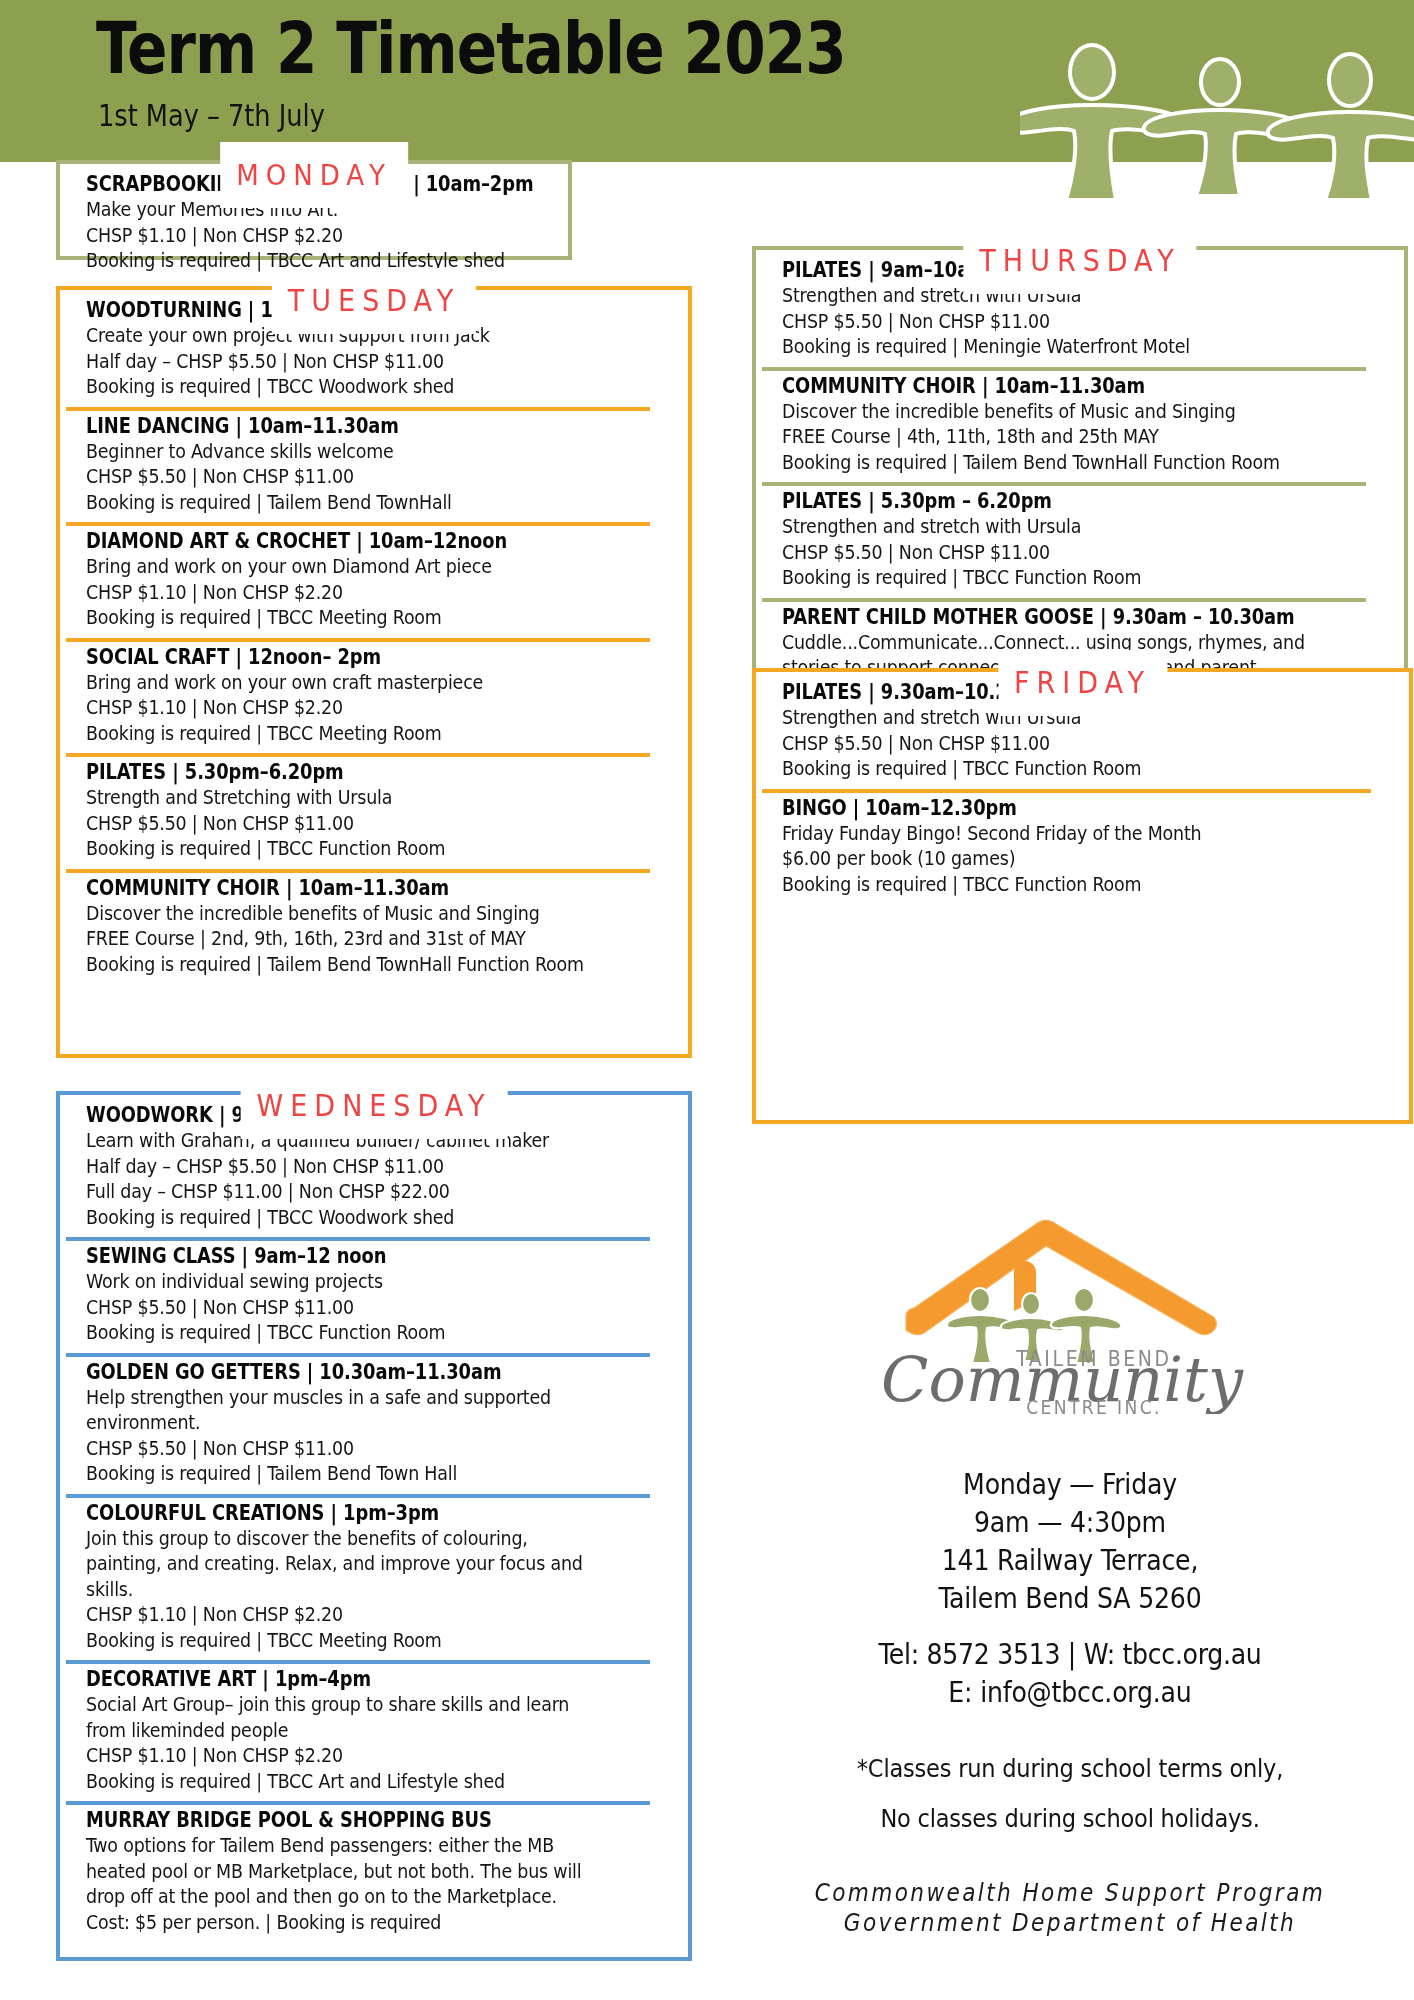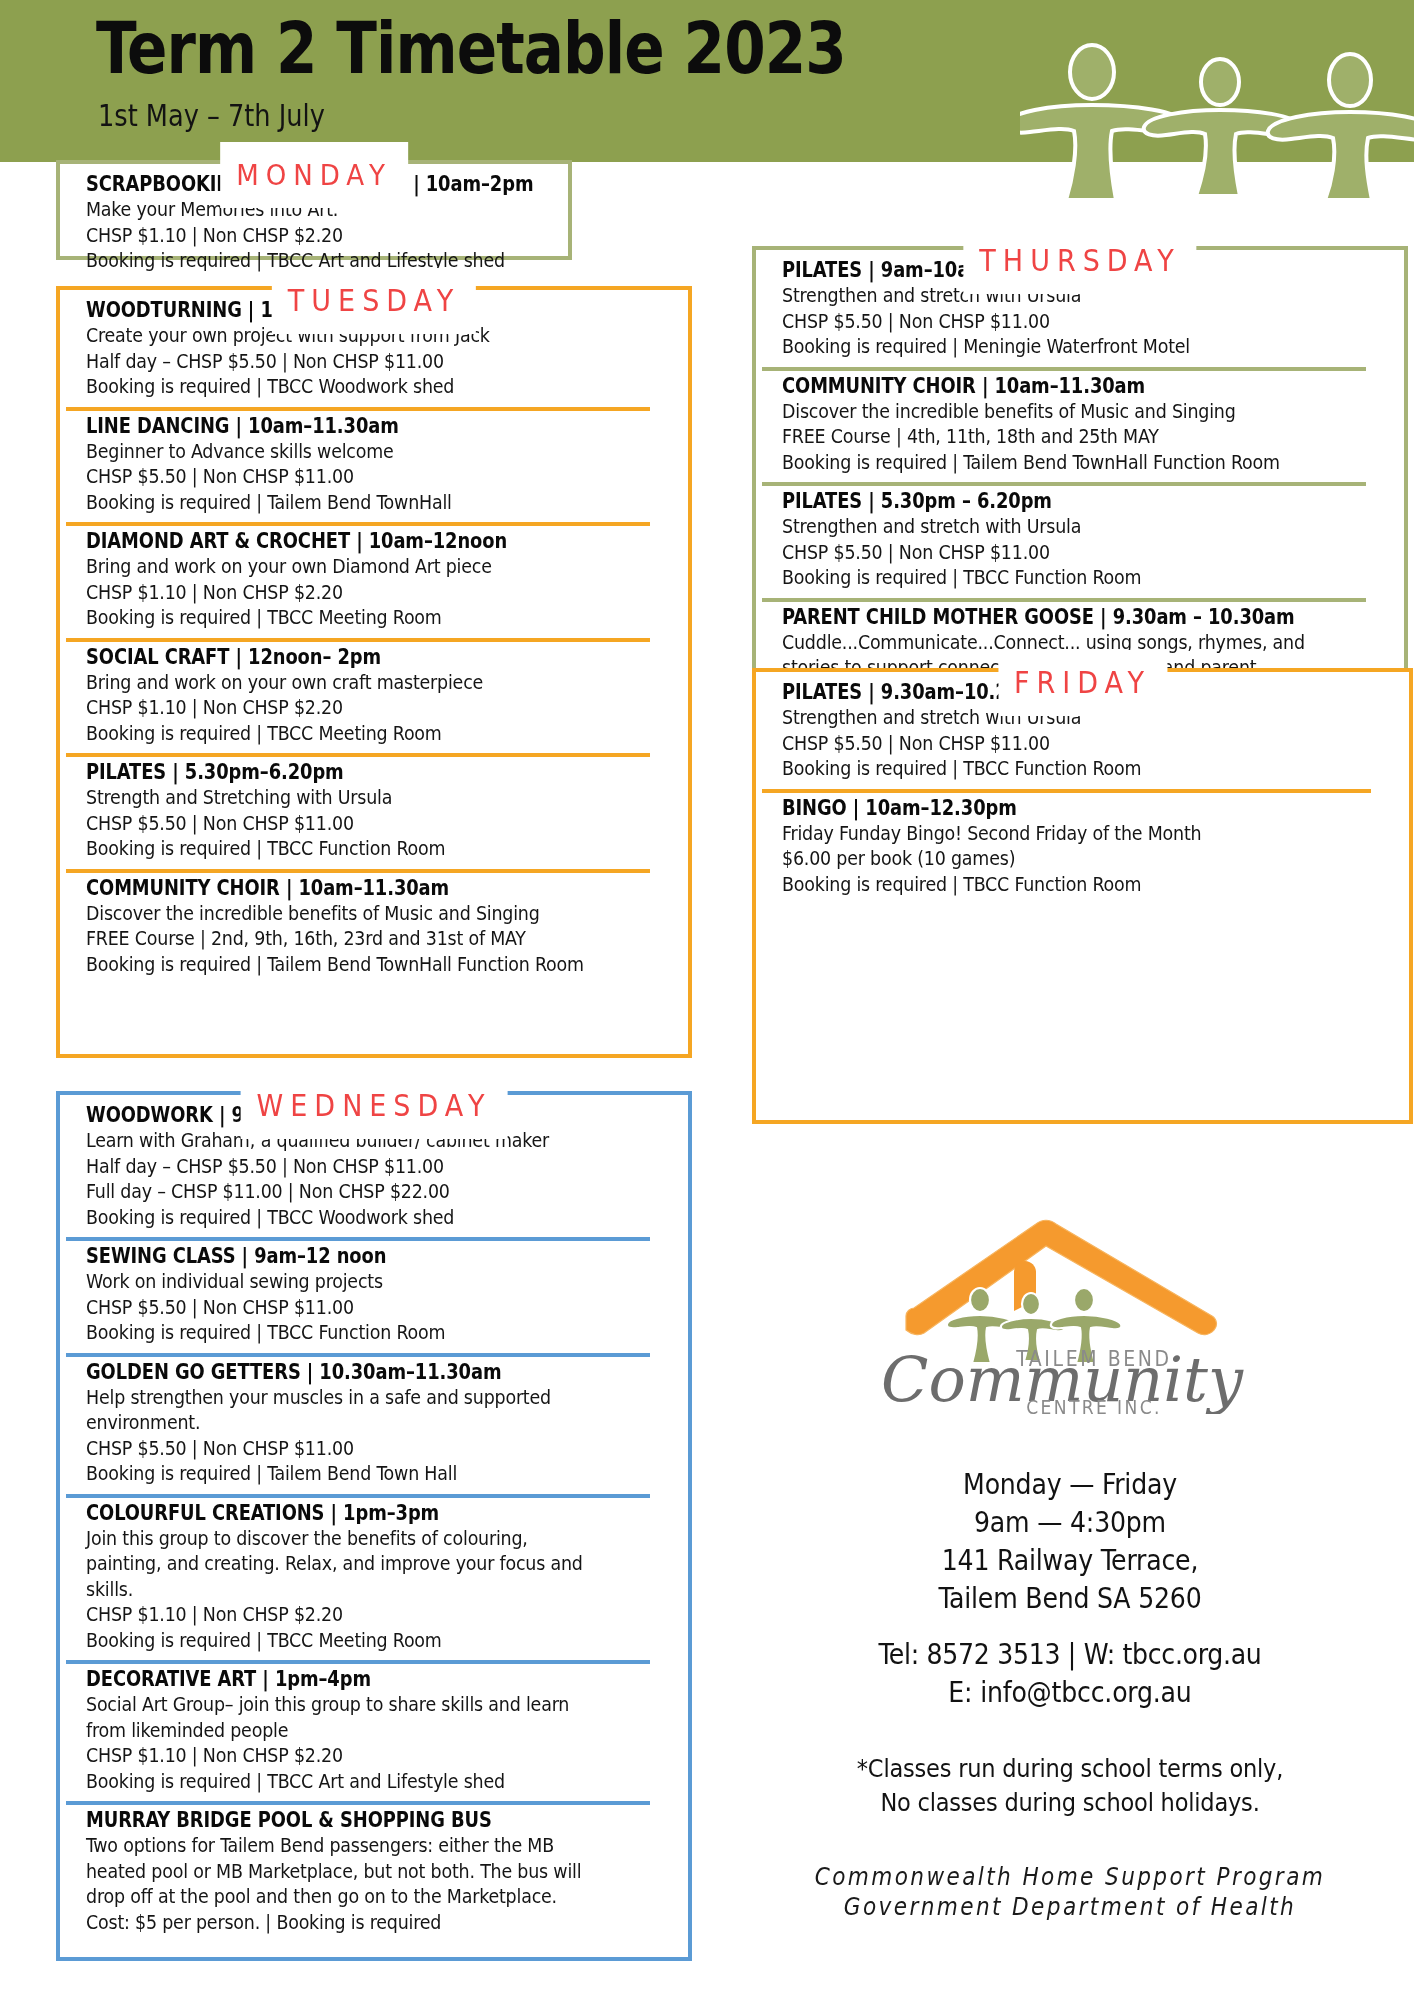--- a/index.html
+++ b/index.html
@@ -299,16 +299,16 @@
 </div>
 
 <div class="contact">
   <div class="big">Monday — Friday</div>
   <div class="big">9am — 4:30pm</div>
   <div class="big">141 Railway Terrace,</div>
   <div class="big">Tailem Bend SA 5260</div>
   <div class="tel">Tel: 8572 3513  |  W: tbcc.org.au</div>
   <div class="big">E: info@tbcc.org.au</div>
   <div class="note">*Classes run during school terms only,</div>
-  <div class="note" style="margin-top:0">No classes during school holidays.</div>
+  <div class="note" style="margin-top:16px">No classes during school holidays.</div>
   <div class="fund">Commonwealth Home Support Program</div>
   <div class="fund" style="margin-top:0">Government Department of Health</div>
 </div>
 
 </body></html>

